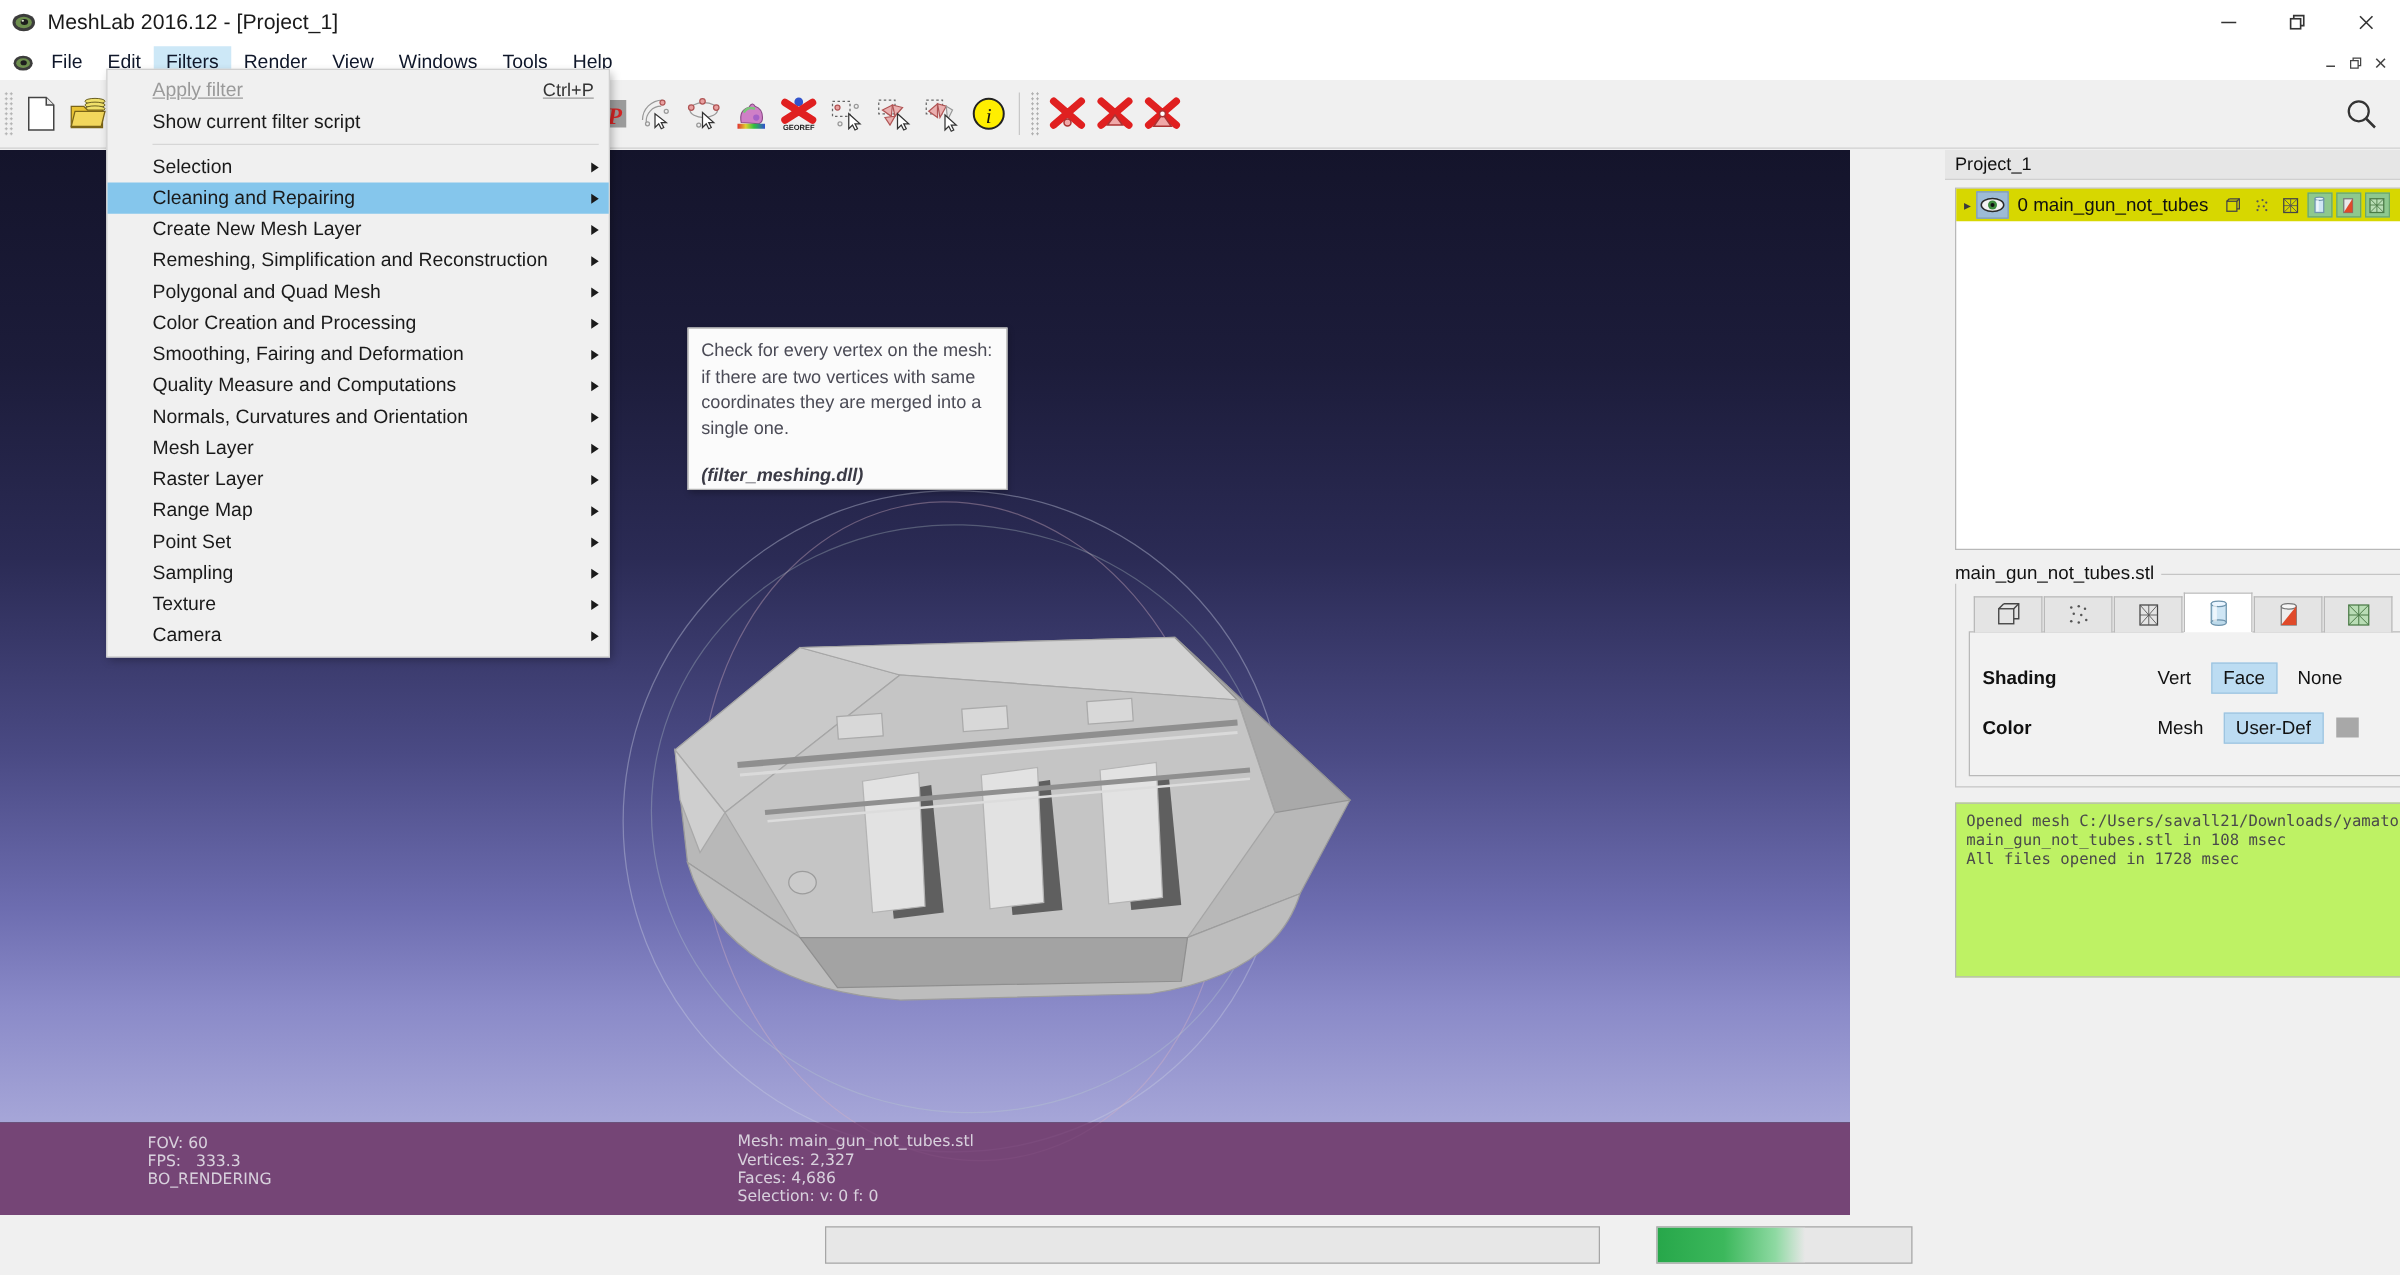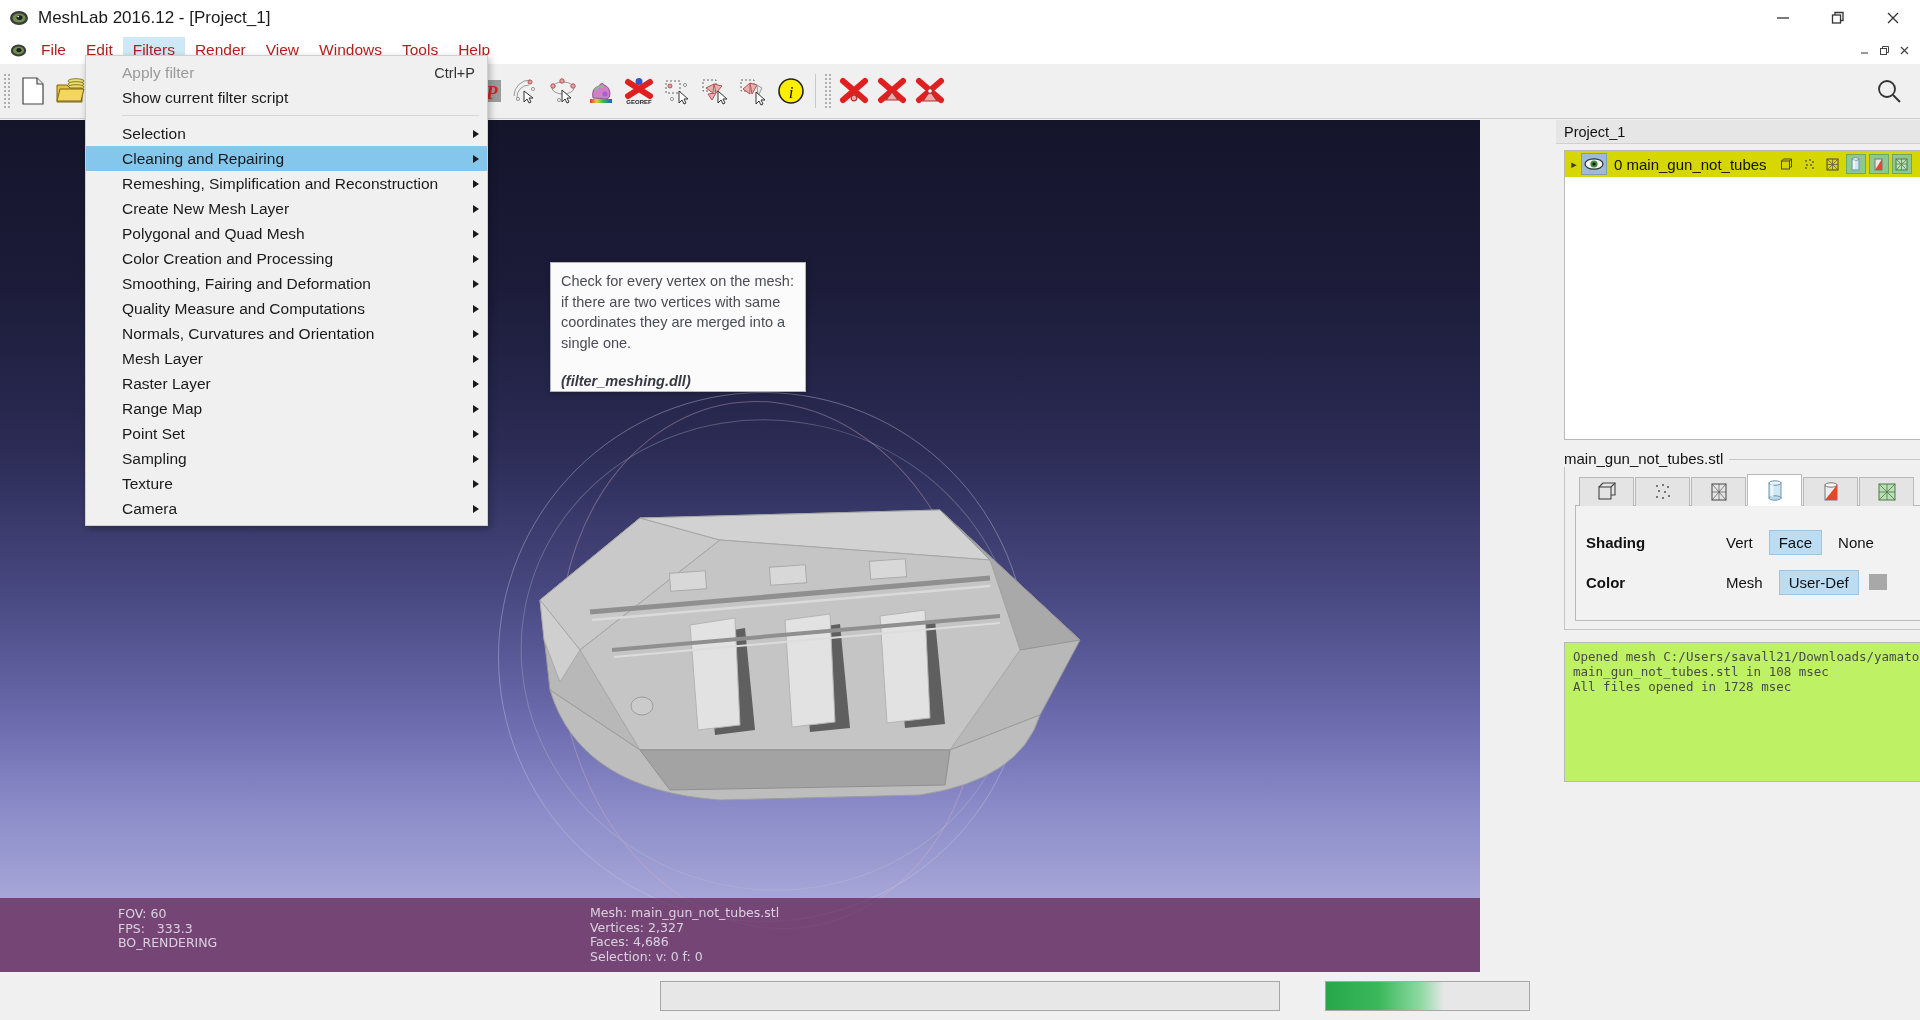--- a/index.html
+++ b/index.html
@@ -22,21 +22,21 @@
   .winbtn { width:55px; height:36px; display:flex; align-items:center; justify-content:center; }
   .winbtn svg { display:block; }
 
   
   #menubar {
     position:absolute; left:0; top:36px; width:1920px; height:28px;
     background:#ffffff; display:flex; align-items:center;
   }
   #menubar .mdi-icon { width:26px; height:26px; display:flex; align-items:center; justify-content:center; margin-left:5px;}
   .menu-item {
-    padding:3px 10px; font-size:15.5px; color:#b91c1c; line-height:20px; cursor:default;
+    padding:3px 10px; font-size:15.5px; color:#0f172a; line-height:20px; cursor:default;
   }
   .menu-item.active { background:#cde8f7; }
   .mdi-winbtns { margin-left:auto; display:flex; margin-right:6px; }
   .mdi-btn { width:20px; height:18px; border:1px solid transparent; display:flex;
              align-items:center; justify-content:center; font-size:11px; color:#333; }
 
   
   #toolbar {
     position:absolute; left:0; top:64px; width:1920px; height:55px;
     background:#f0f0f0; border-bottom:1px solid #cfcfcf;
@@ -130,21 +130,21 @@
   .sb-prog .bar { height:100%; width:58%;
      background: linear-gradient(90deg,#27a74a 0%, #3cb85c 45%, #8ed9a2 80%, #e7e7e7 100%); }
 
   
   #filtersmenu {
     position:absolute; left:85px; top:55px; width:403px;
     background:#f0f0f0; border:1px solid #cfcfcf; box-shadow:2px 3px 7px rgba(0,0,0,.28);
     padding:4px 0 4px 0; z-index:50;
   }
   .fm-item { display:flex; align-items:center; height:25px; padding:0 8px 0 36px; font-size:15.5px; color:#1a1a1a; }
-  .fm-item.disabled { color:#9a9a9a; }
+  .fm-item.disabled { color:#9a9a9a;text-decoration:underline; }
   .fm-item.sel { background:#85c6ec; }
   .fm-item .shortcut { margin-left:auto; font-size:14.5px; color:#333; padding-right:4px; }
   .fm-item .arrow { margin-left:auto; width:0;height:0;
       border-left:6px solid #1a1a1a; border-top:4.5px solid transparent; border-bottom:4.5px solid transparent; }
   .fm-sep { height:1px; background:#d6d6d6; margin:5px 8px 5px 36px; }
 
   
   #tooltip {
     position:absolute; left:550px; top:262px; width:256px; height:130px;
     background:#fbfbfb; border:1px solid #b5b5b5; box-shadow:1px 2px 5px rgba(0,0,0,.25);
@@ -696,25 +696,25 @@
 
     <div class="fm-item">
       <span>Selection</span>
       <span class="arrow"></span>
     </div>
     <div class="fm-item sel">
       <span>Cleaning and Repairing</span>
       <span class="arrow"></span>
     </div>
     <div class="fm-item">
+      <span>Create New Mesh Layer</span>
+      <span class="arrow"></span>
+    </div>
+    <div class="fm-item">
       <span>Remeshing, Simplification and Reconstruction</span>
-      <span class="arrow"></span>
-    </div>
-    <div class="fm-item">
-      <span>Create New Mesh Layer</span>
       <span class="arrow"></span>
     </div>
     <div class="fm-item">
       <span>Polygonal and Quad Mesh</span>
       <span class="arrow"></span>
     </div>
     <div class="fm-item">
       <span>Color Creation and Processing</span>
       <span class="arrow"></span>
     </div>

